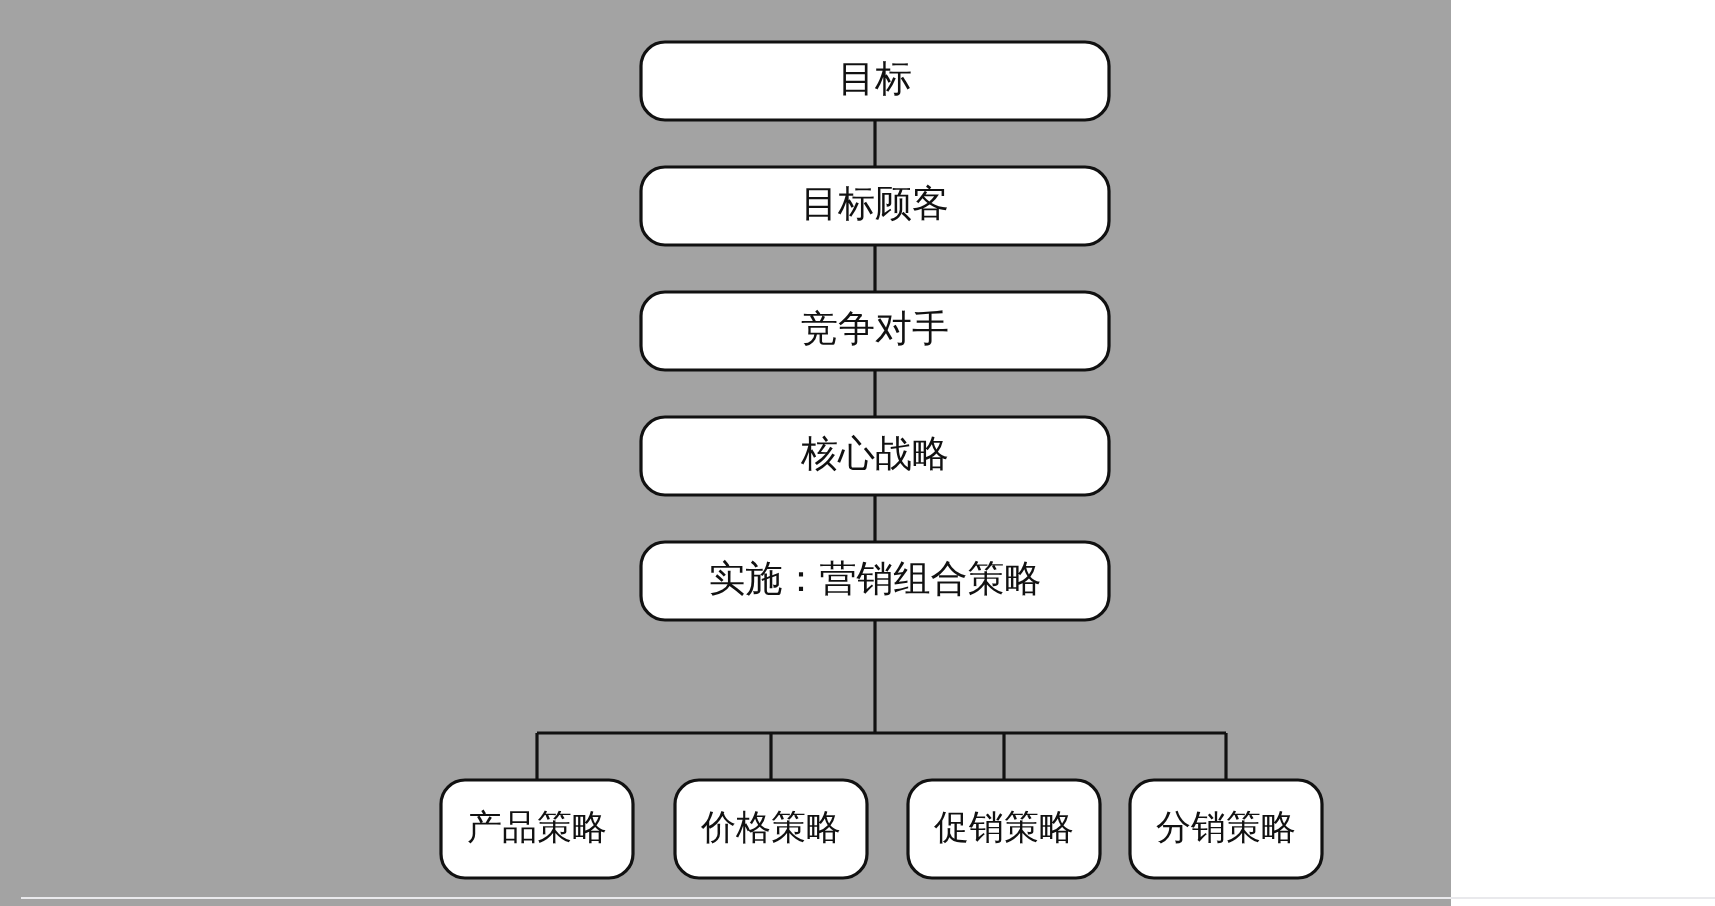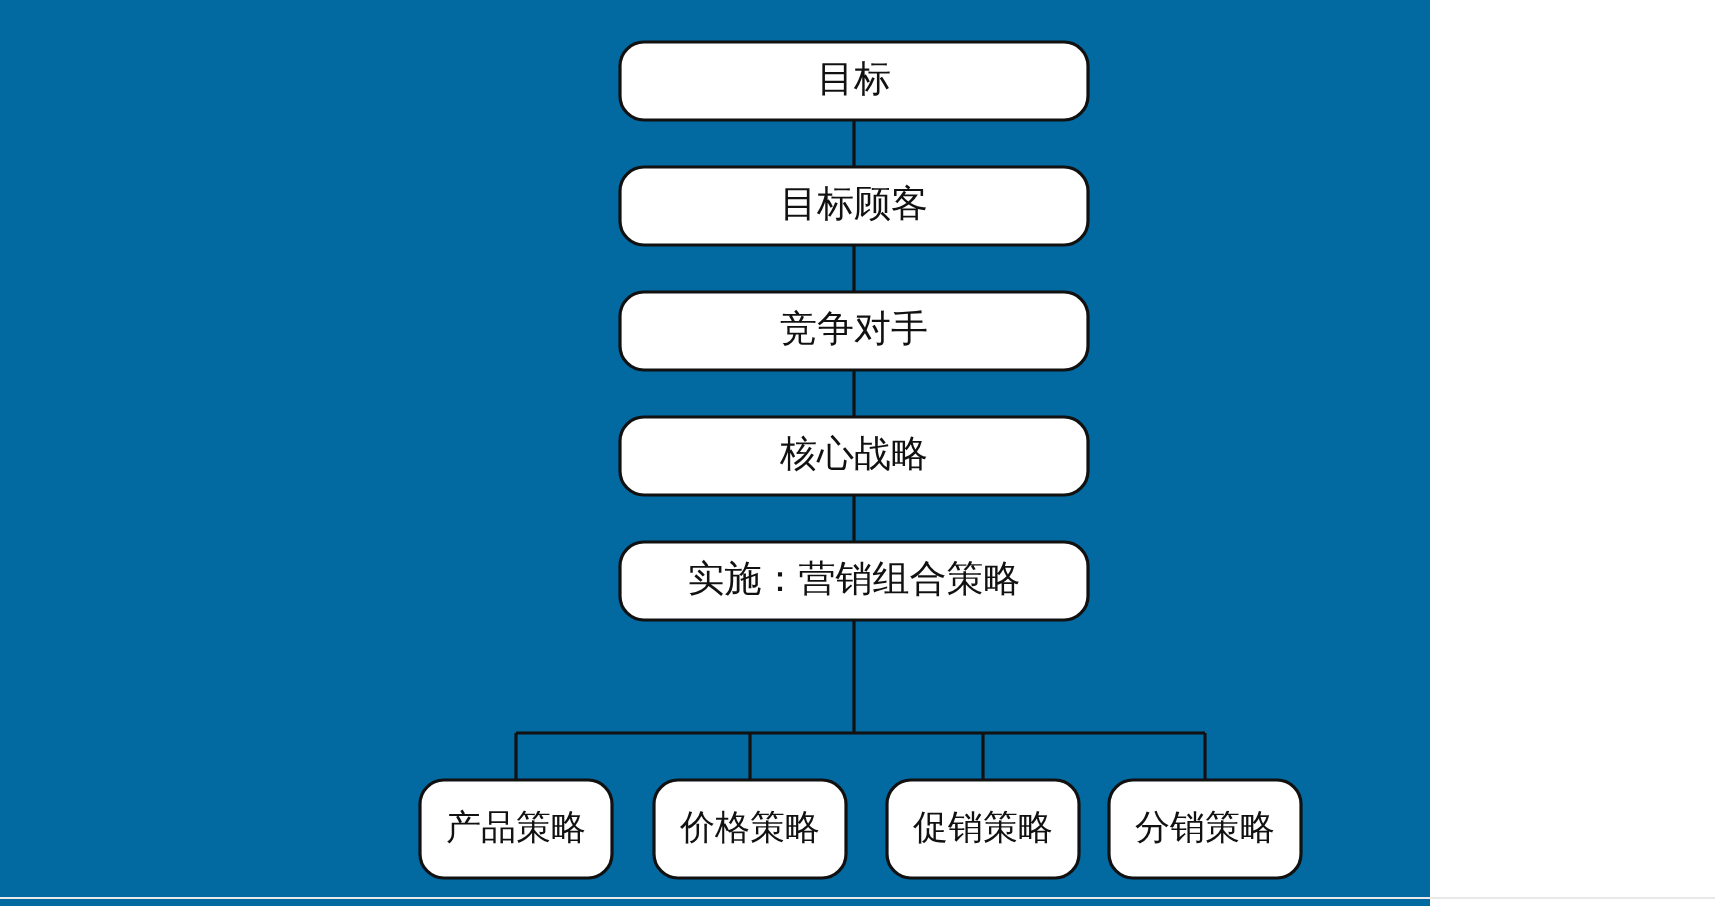--- a/index.html
+++ b/index.html
@@ -11,21 +11,22 @@
   body {
     width: 1715px;
     height: 906px;
     overflow: hidden;
     font-family: "Liberation Serif", "DejaVu Serif", serif;
   }
   #diagram-root {
     position: relative;
     width: 1430px;
     height: 906px;
-    background: #0369a1;
+    background: #a3a3a3;
+    padding-left: 21px;
   }
   #flow-svg {
     display: block;
     width: 1715px;
     height: 906px;
   }
   .node-box {
     fill: #ffffff;
     stroke: #111111;
     stroke-width: 3.2;

